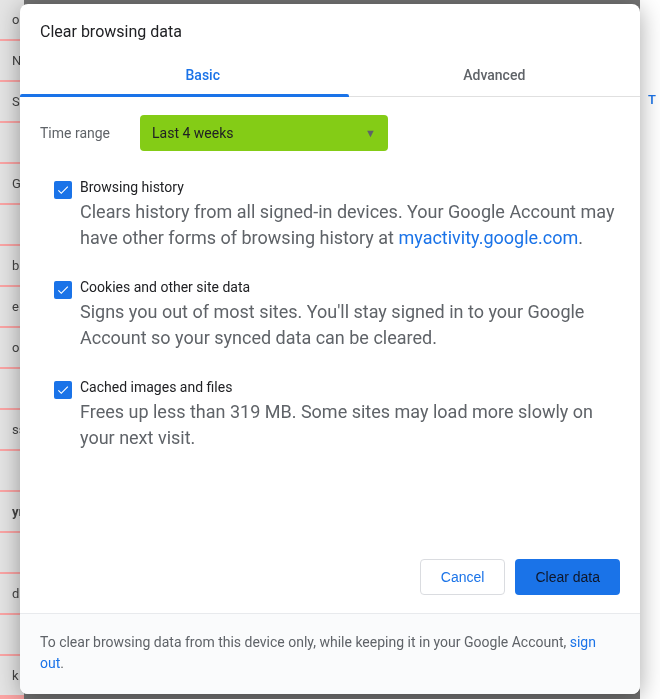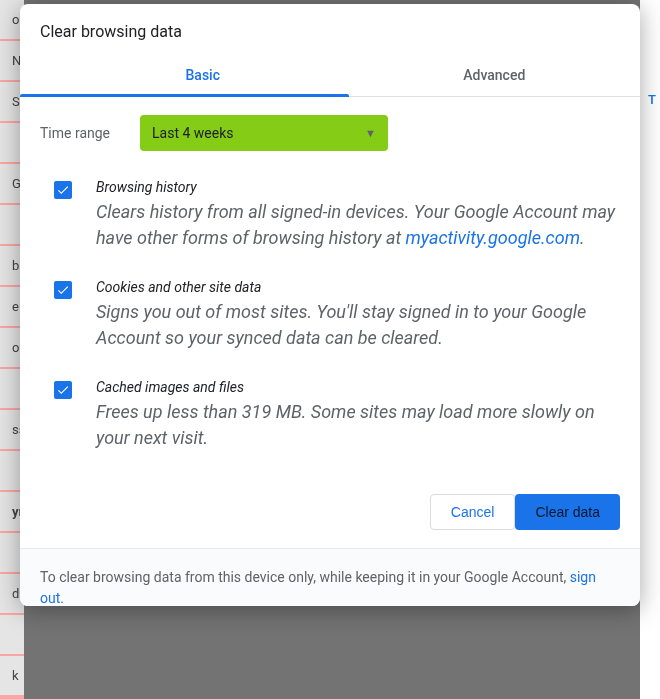--- a/index.html
+++ b/index.html
@@ -8,21 +8,21 @@
     font-family: Roboto, "Segoe UI", Arial, sans-serif;
     background: #737373;
     position: relative;
   }
   .bg-row { position:absolute; left:0; width:24px; height:44px; background:#e5e5e5; border-bottom:5px solid #fca5a5; color:#444; font-size:13px; display:flex; align-items:center; padding-left:12px; overflow:hidden; }
   .bg-right-stripe { position:absolute; right:0; top:0; width:20px; height:699px; background:#fff; }
   .bg-right-t { position:absolute; right:4px; top:92px; color:#1a73e8; font-size:13px; font-weight:500; }
   .dialog {
     position: absolute;
     left: 20px; top: 4px;
-    width: 620px; height: 602px;
+    width: 620px; height: 690px;
     background: #fff;
     border-radius: 8px;
     box-shadow: 0 4px 24px rgba(0,0,0,0.35);
     display: flex; flex-direction: column;
     overflow: hidden;
   }
   .dlg-title {
     font-size: 16px;
     color: #202124;
     padding: 18px 20px 14px 20px;
@@ -83,26 +83,26 @@
   .cb {
     width: 18px; height: 18px;
     background: #1a73e8;
     border-radius: 2px;
     display: flex; align-items:center; justify-content:center;
     flex-shrink: 0;
     margin-top: 2px;
     cursor: pointer;
   }
   .cb svg { width:14px; height:14px; }
-  .opt-text { margin-left: 24px; font-style: italic; }
+  .opt-text { margin-left: 8px; }
   .opt-title { font-size: 14px; color:#202124; margin-bottom:4px; }
   .opt-desc { font-size: 18px; color:#5f6368; line-height: 1.45; }
   .opt-desc a { color:#1a73e8; text-decoration: none; cursor:pointer; }
   .actions {
-    display:flex; justify-content:flex-end; 
+    display:flex; justify-content:flex-end; gap:10px;
     padding: 14px 20px 18px 20px;
   }
   .btn {
     height: 36px;
     border-radius: 4px;
     font-size: 14px; font-weight: 500;
     padding: 0 20px;
     display:flex; align-items:center; justify-content:center;
     cursor: pointer;
     border: none;

